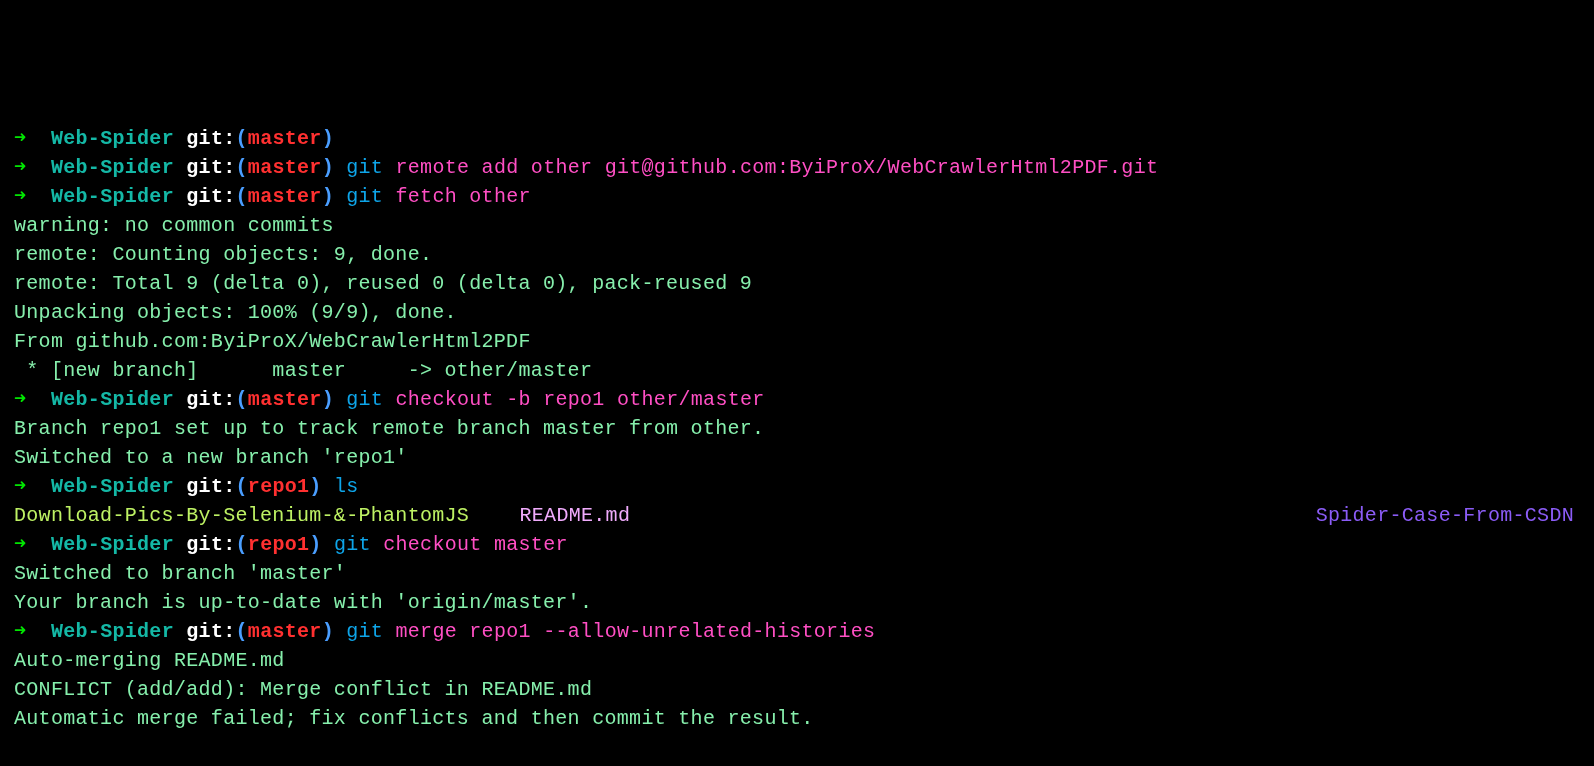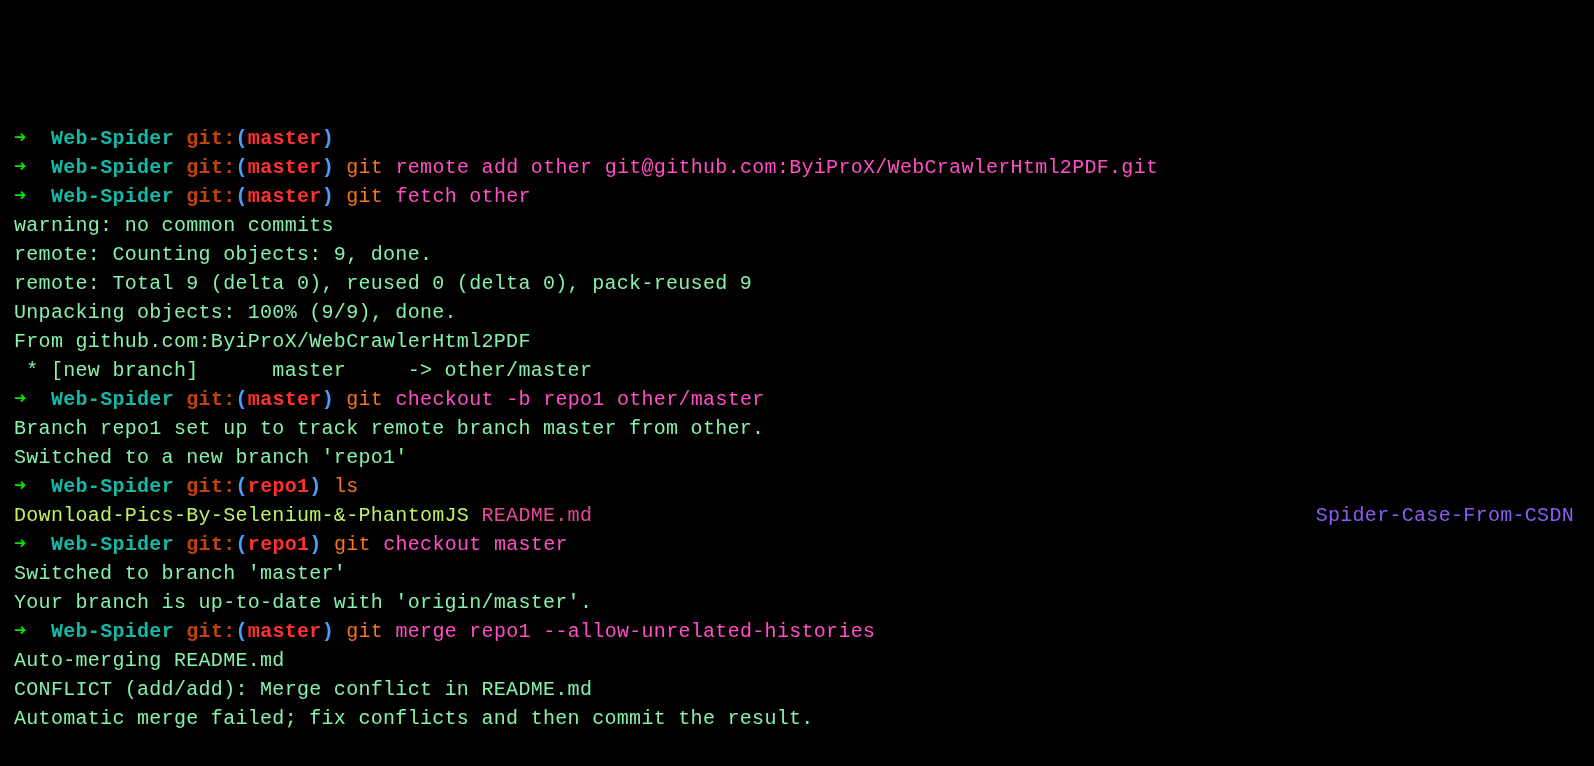--- a/index.html
+++ b/index.html
@@ -11,28 +11,28 @@
       color: #ffffff;
       padding: 8px 14px;
       width: 1594px;
       height: 766px;
       overflow: hidden;
       white-space: pre;
       letter-spacing: 0.3px;
     }
     .arrow { color: #00e600; font-weight: bold; }
     .dirname { color: #14b8a6; font-weight: bold; }
-    .git-label { color: #c2410c; font-weight: bold; }
+    .git-label { color: #ffffff; font-weight: bold; }
     .paren { color: #4a9eff; font-weight: bold; }
     .branch { color: #ff3030; font-weight: bold; }
-    .cmd-green { color: #f97316; margin-top: 32px; }
+    .cmd-green { color: #0ea5e9; margin-top: 32px; }
     .cmd-magenta { color: #ff4fc4; }
     .output-green { color: #86efac; }
     .link-blue { color: #bef264; }
-    .file-magenta { color: #ec4899; }
+    .file-magenta { color: #f0abfc; margin-left: 38px; }
     .ls-right { color: #8b5cf6; }
     .line { display: block; }
     .row { display: flex; }
     .col-left { flex: 0 0 auto; }
     .col-mid { flex: 0 0 auto; }
     .spacer { flex: 1 1 auto; }
     .col-right { flex: 0 0 auto; padding-right: 6px; }
   </style>
 </head>
 <body>

